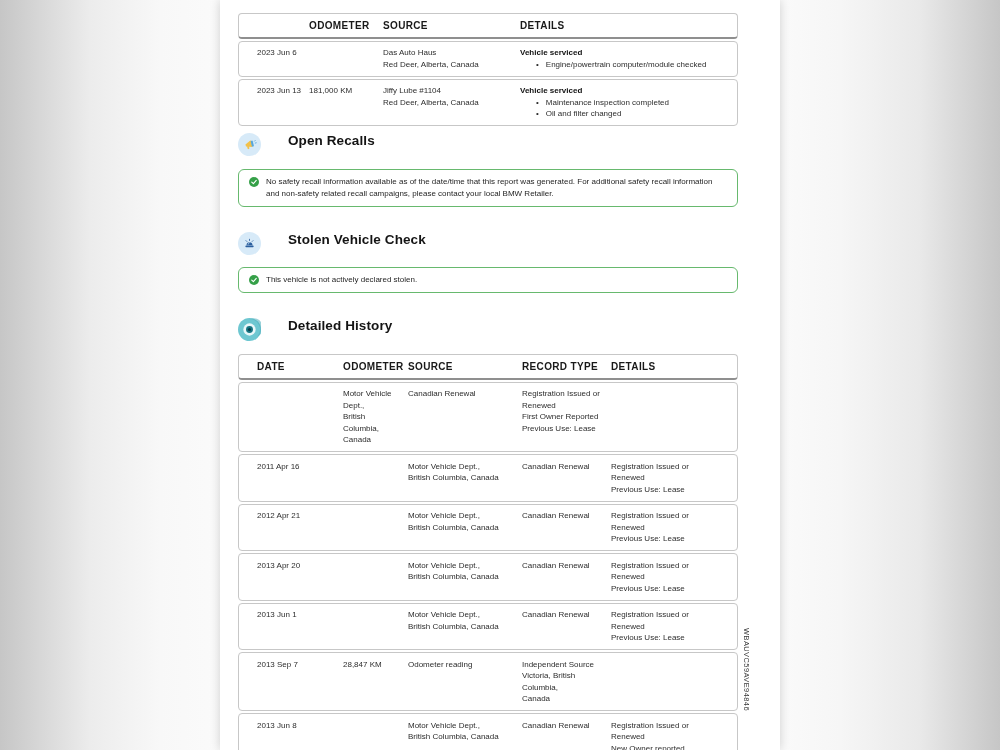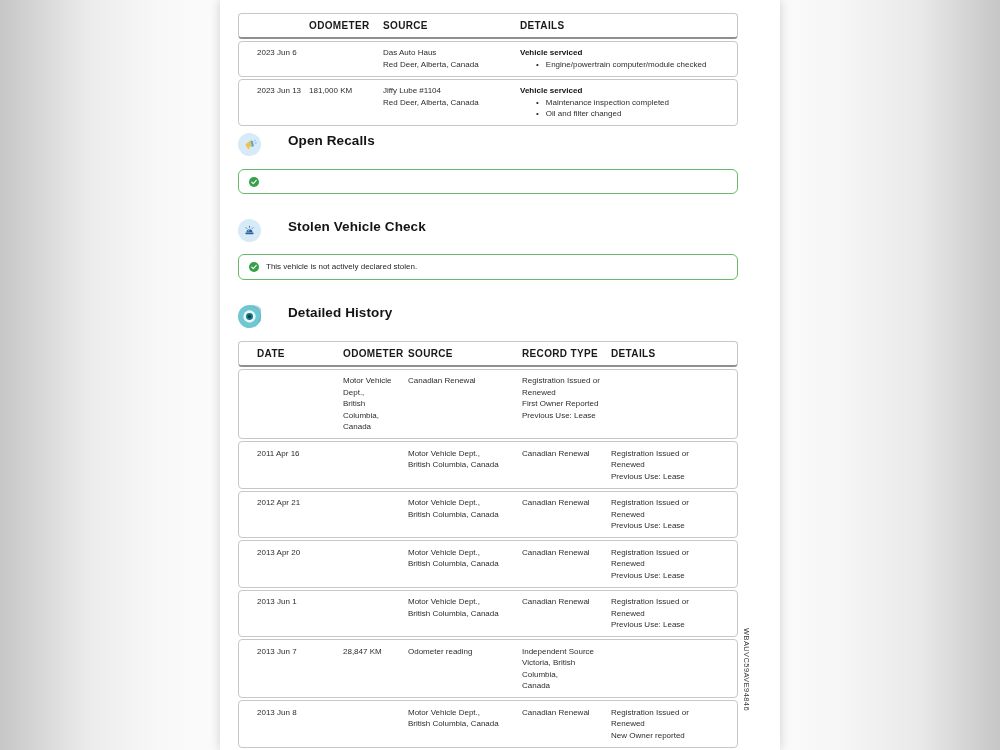--- a/index.html
+++ b/index.html
@@ -105,20 +105,21 @@
           </g>
         </svg>
       </span>
       <span class="section-title">Open Recalls</span>
     </div>
     <div class="alert mt-box1">
       <svg class="chk" width="10" height="10" viewBox="0 0 16 16">
         <circle cx="8" cy="8" r="8" style="fill:var(--green-icon,#35a048)"></circle>
         <path d="M4.4 8.2 L7 10.6 L11.6 5.4" stroke="#fff" stroke-width="1.8" fill="none" stroke-linecap="round" stroke-linejoin="round"></path>
       </svg>
+      <span>No safety recall information available as of the date/time that this report was generated. For additional safety recall information and non-safety related recall campaigns, please contact your local BMW Retailer.</span>
     </div>
 
     <div class="section-head mt-sec2">
       <span class="icon-circle" style="background:var(--icon-circle-blue,#d7eaf8)">
         <svg width="15" height="15" viewBox="0 0 24 24" aria-hidden="true">
           <path d="M7.2 14.6 a4.8 4.8 0 0 1 9.6 0 z" style="fill:var(--icon-dark-blue,#2b5f9e)"></path>
           <rect x="5.4" y="15.2" width="13.2" height="2.6" rx="1.2" style="fill:var(--icon-dark-blue,#2b5f9e)"></rect>
           <path d="M12 7.2 l0 -2 M7.8 8.8 l-1.4 -1.4 M16.2 8.8 l1.4 -1.4" stroke="#2b5f9e" stroke-width="1.3" stroke-linecap="round"></path>
           <path d="M11.9 10.6 a2.6 2.6 0 0 0 -2.2 2.6" stroke="#cfe4f6" stroke-width="1.1" fill="none" stroke-linecap="round"></path>
         </svg>
@@ -212,21 +213,21 @@
             <div>Motor Vehicle Dept.,</div>
             <div>British Columbia, Canada</div>
           </div>
           <div class="cell">Canadian Renewal</div>
           <div class="cell">
             <div>Registration Issued or Renewed</div>
             <div>Previous Use: Lease</div>
           </div>
         </div>
         <div class="trow hrow">
-          <div class="cell">2013 Jun 7</div>
+          <div class="cell">2013 Sep 7</div>
           <div class="cell">28,847 KM</div>
           <div class="cell">Odometer reading</div>
           <div class="cell">
             <div>Independent Source</div>
             <div>Victoria, British Columbia,</div>
             <div>Canada</div>
           </div>
           <div class="cell"></div>
         </div>
         <div class="trow hrow">

